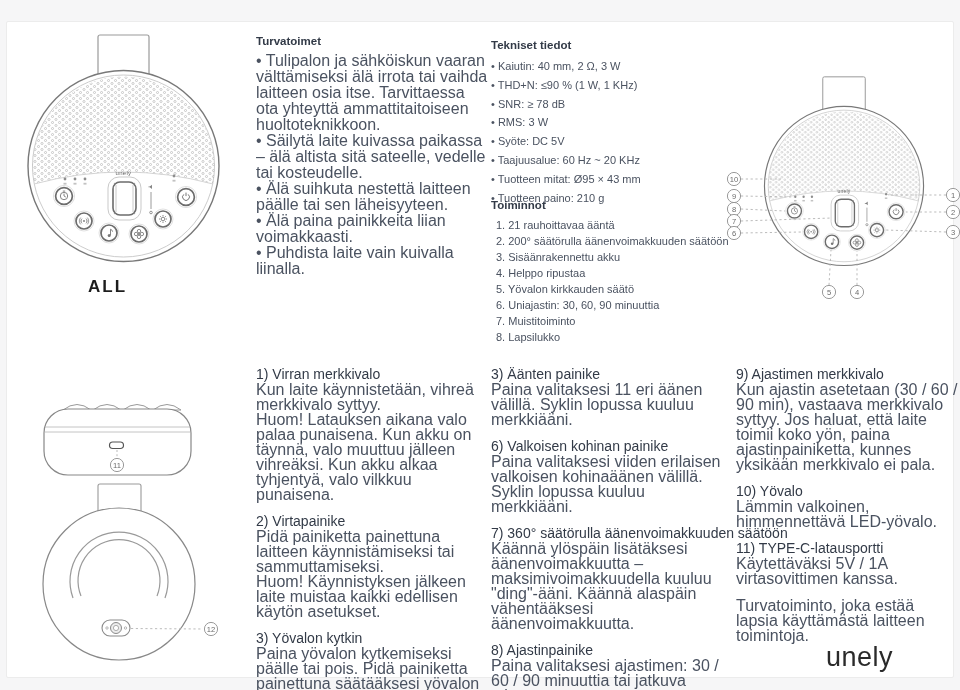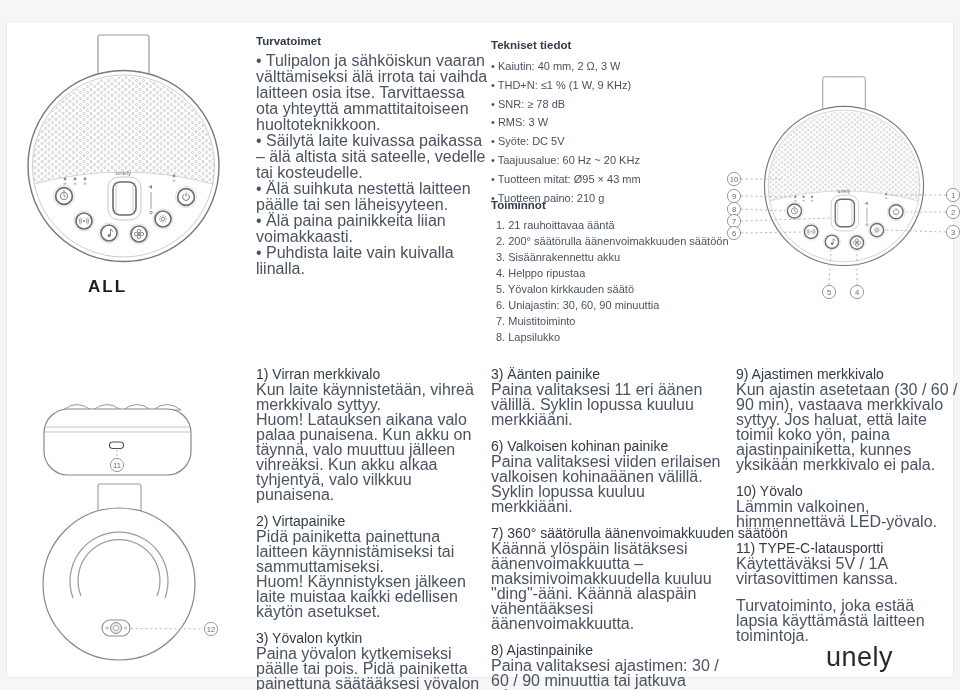--- a/index.html
+++ b/index.html
@@ -170,21 +170,21 @@
           <div class="item">Älä paina painikkeita liian voimakkaasti.</div>
           <div class="item">Puhdista laite vain kuivalla liinalla.</div>
         </div>
     </section>
 
     <section class="abs specs">
       <h3 class="sec-title" style="margin-bottom:8px;">Tekniset tiedot</h3>
       <div>
 
       <div class="item">Kaiutin: 40 mm, 2 Ω, 3 W</div>
-          <div class="item">THD+N: ≤1 % (1 W, 9 KHz)</div>
+          <div class="item">THD+N: ≤90 % (1 W, 1 KHz)</div>
           <div class="item">SNR: ≥ 78 dB</div>
           <div class="item">RMS: 3 W</div>
           <div class="item">Syöte: DC 5V</div>
           <div class="item">Taajuusalue: 60 Hz ~ 20 KHz</div>
           <div class="item">Tuotteen mitat: Ø95 × 43 mm</div>
           <div class="item">Tuotteen paino: 210 g</div>
         </div>
     </section>
 
     <section class="abs functions">

